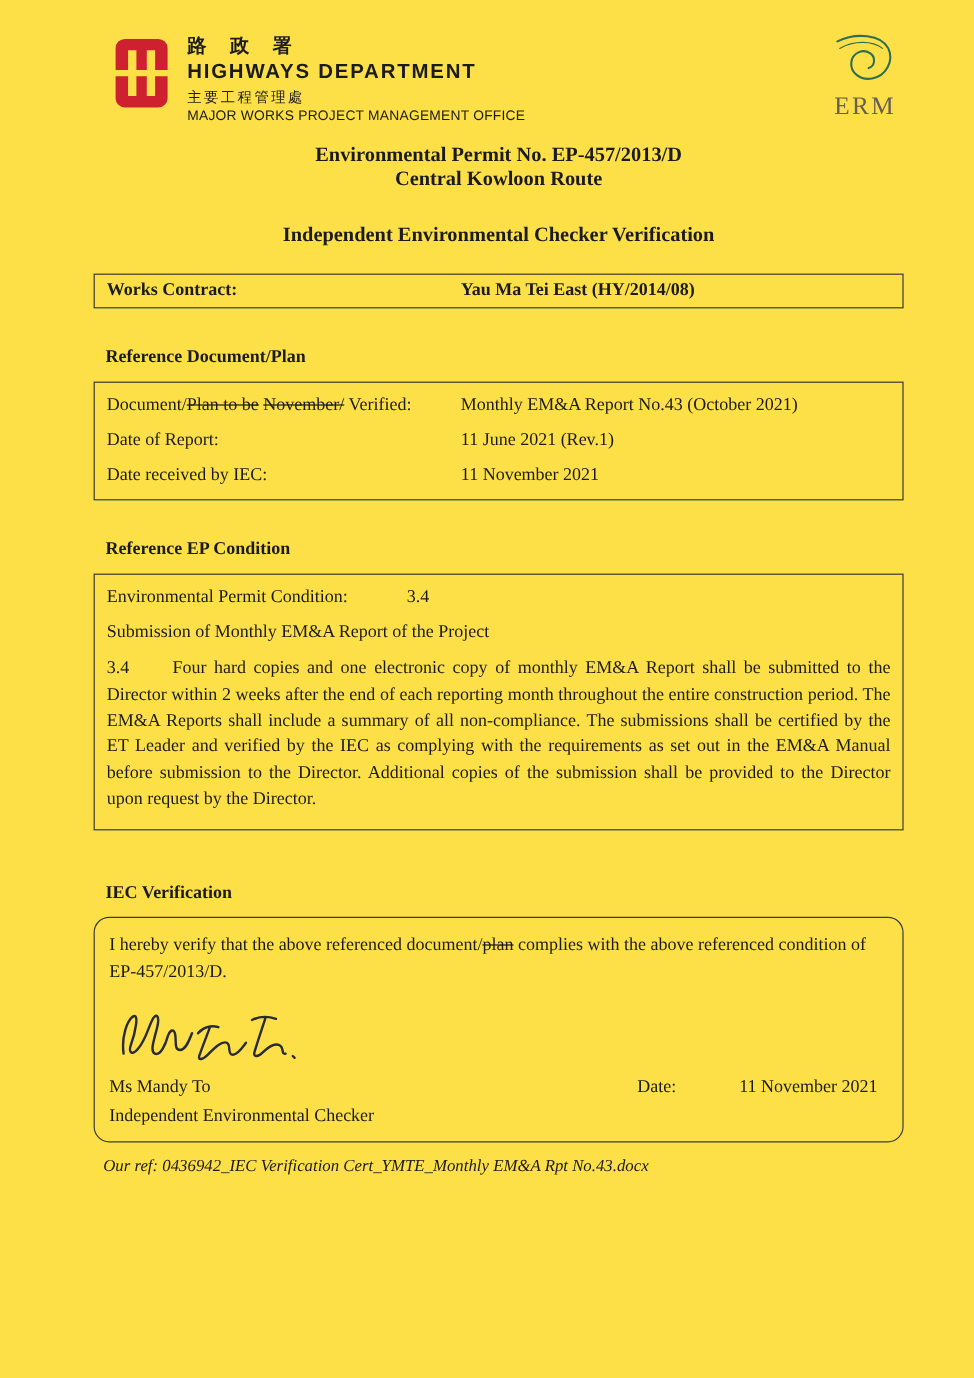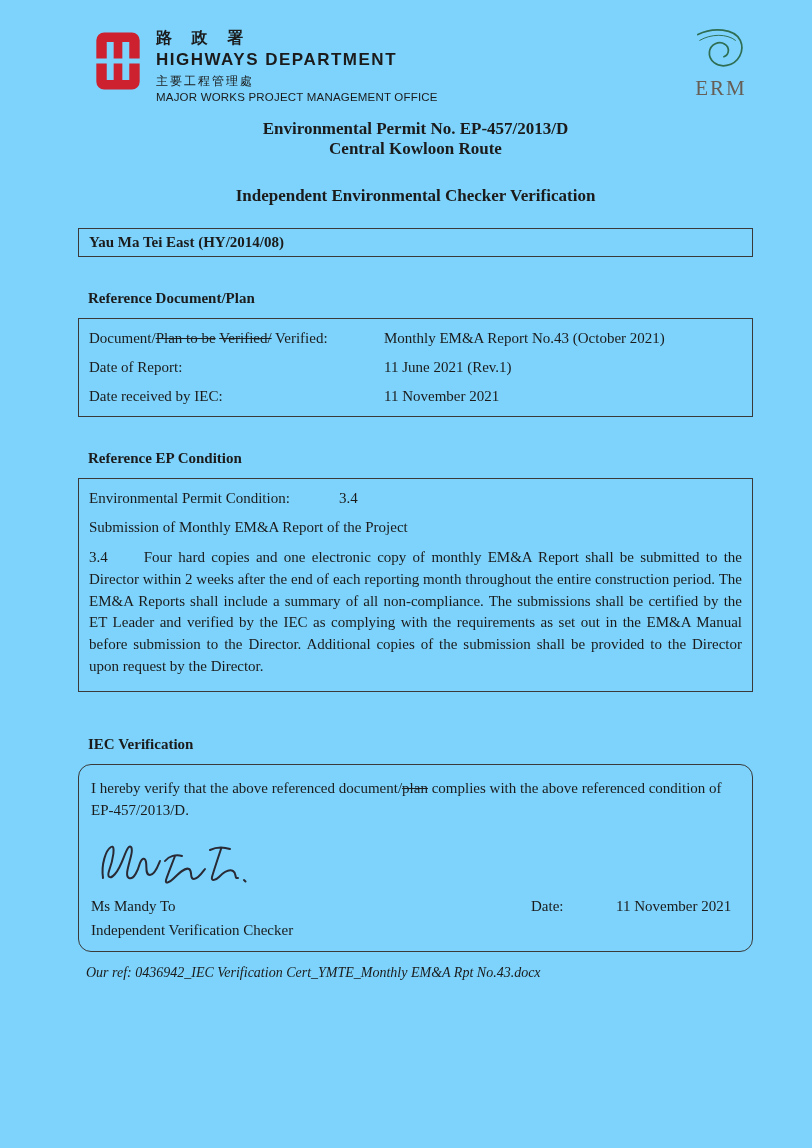--- a/index.html
+++ b/index.html
@@ -1,18 +1,18 @@
 <!DOCTYPE html>
 <html><head>
 <meta charset="utf-8">
 <style>
   * { box-sizing: border-box; margin: 0; padding: 0; }
   html, body { background: #ffffff; }
   .page {
-    width: 812px; height: 1148px; background: #7dd3fc;
+    width: 812px; height: 1148px; background: #fde047;
     font-family: "Liberation Serif", serif;
     color: #1b1b1b;
     padding: 26px 59px 0 78px;
     position: relative;
     overflow: hidden;
   }
   
   .header { display: flex; justify-content: space-between; align-items: flex-start; }
   .hd-block { display: flex; gap: 12px; padding-left: 14px; }
   .hd-logo svg { width: 52px; height: 70px; display: block; }
@@ -78,27 +78,28 @@
       </svg>
       <div class="erm-text">ERM</div>
     </div>
   </div>
 
   <div class="title title-1">Environmental Permit No. EP-457/2013/D</div>
   <div class="title title-2">Central Kowloon Route</div>
   <div class="title title-3">Independent Environmental Checker Verification</div>
 
   <div class="box wc-box">
+    <div>Works Contract:</div>
     <div>Yau Ma Tei East (HY/2014/08)</div>
   </div>
 
   <div class="section-heading">Reference Document/Plan</div>
   <div class="box refdoc-box">
     <div class="trow">
-      <div><span>Document/</span><span class="struck">Plan to be</span><span> </span><span class="struck">Verified/</span><span> Verified:</span></div>
+      <div><span>Document/</span><span class="struck">Plan to be</span><span> </span><span class="struck">November/</span><span> Verified:</span></div>
       <div>Monthly EM&amp;A Report No.43 (October 2021)</div>
     </div>
     <div class="trow">
       <div>Date of Report:</div>
       <div>11 June 2021 (Rev.1)</div>
     </div>
     <div class="trow">
       <div>Date received by IEC:</div>
       <div>11 November 2021</div>
     </div>
@@ -129,18 +130,18 @@
           <path d="M147 44 l1.5 1.5"></path>
         </g>
       </svg>
     </div>
 
     <div class="sig-row">
       <div>Ms Mandy To</div>
       <div>Date:</div>
       <div>11 November 2021</div>
     </div>
-    <div class="iec-title">Independent Verification Checker</div>
+    <div class="iec-title">Independent Environmental Checker</div>
   </div>
 
   <div class="footer-ref">Our ref: 0436942_IEC Verification Cert_YMTE_Monthly EM&amp;A Rpt No.43.docx</div>
 
 </div>
 
 </body></html>

